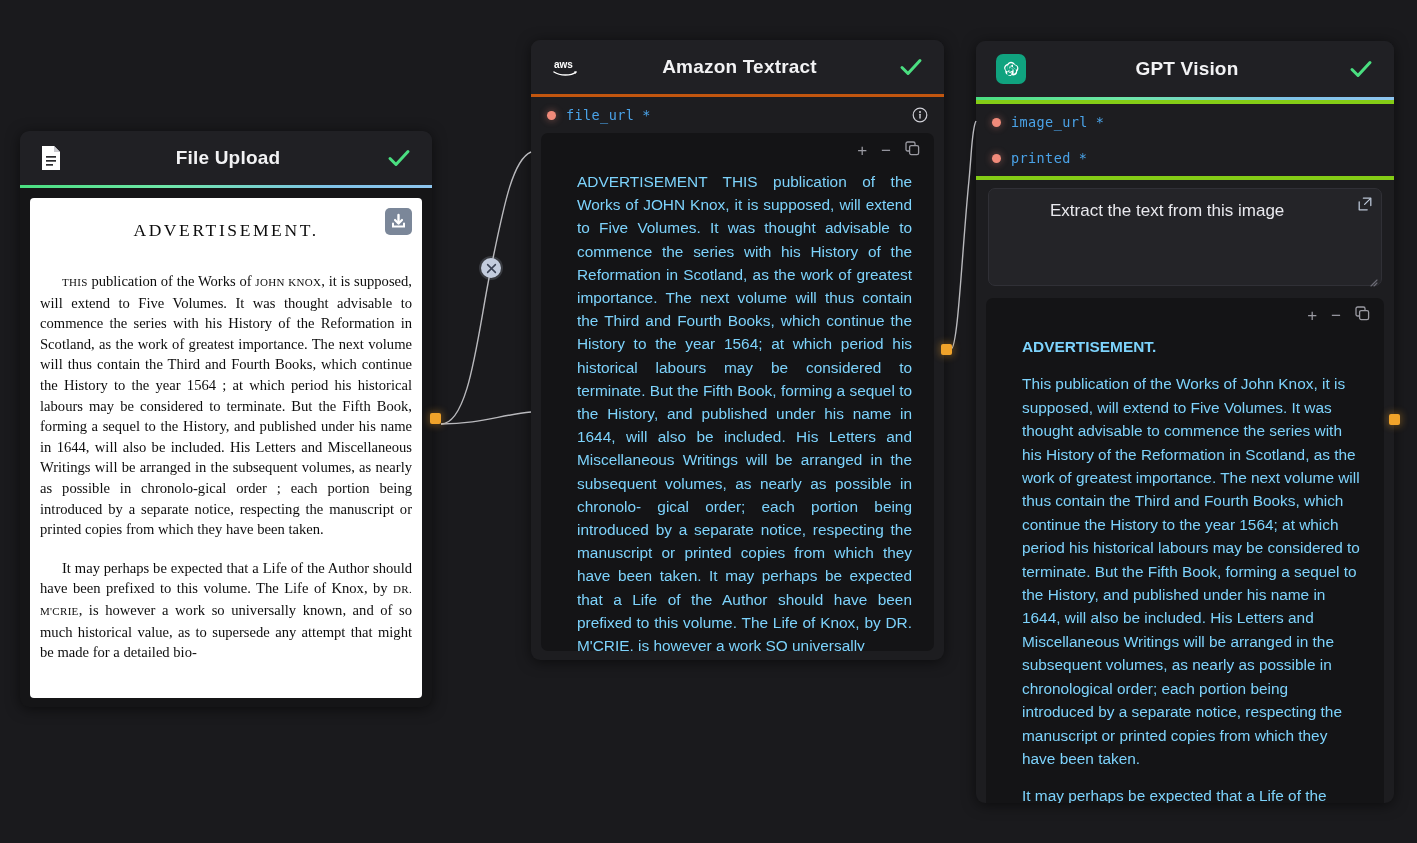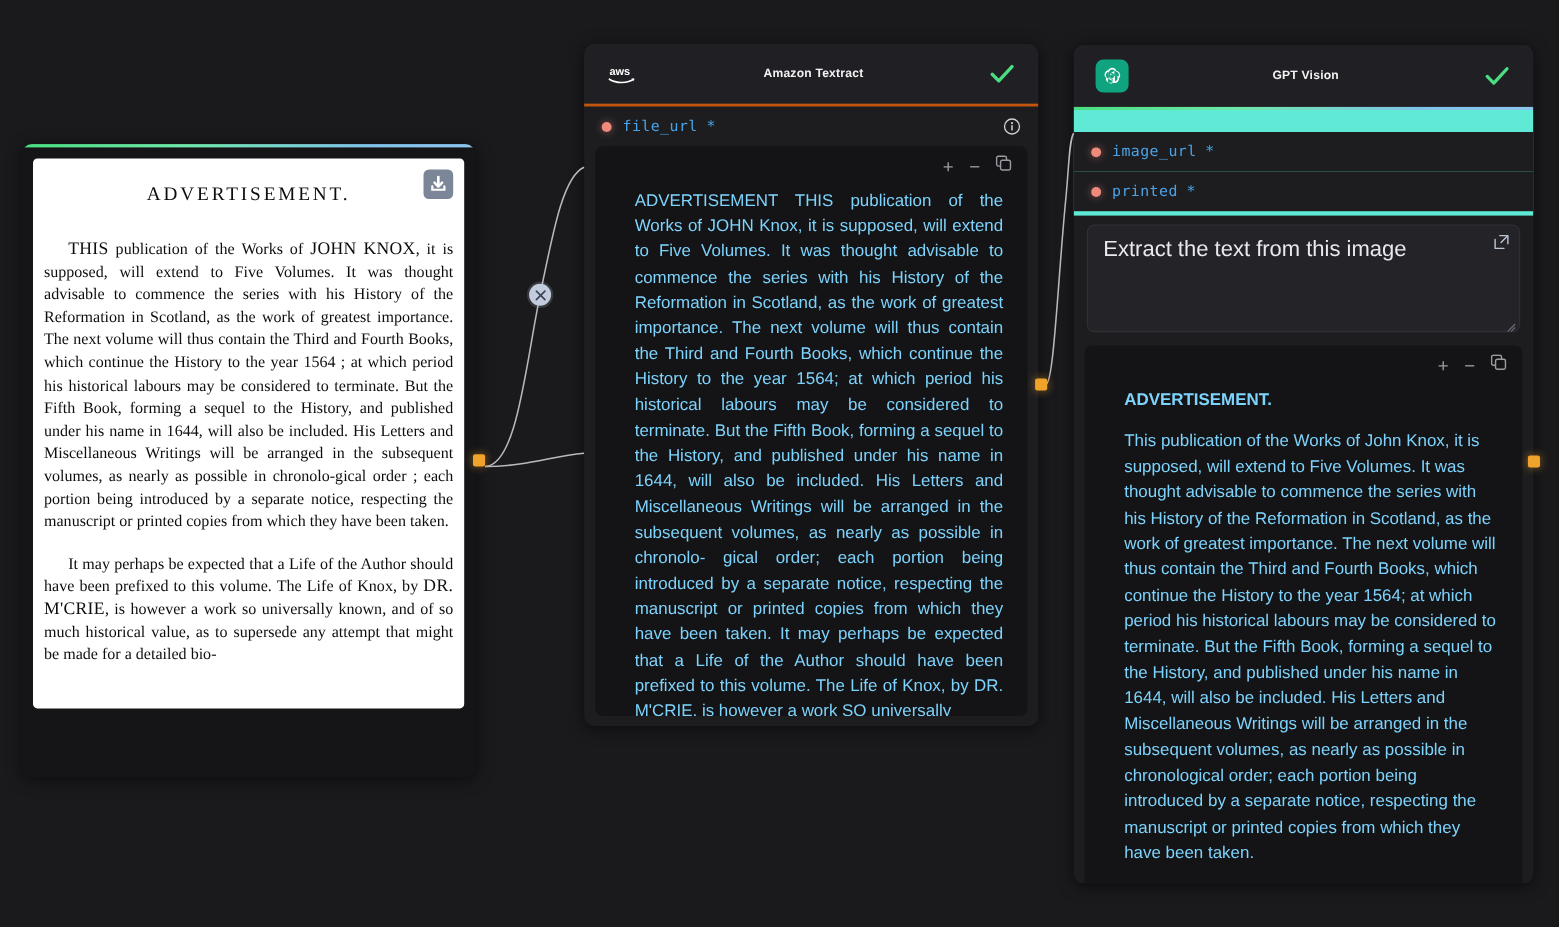--- a/index.html
+++ b/index.html
@@ -31,21 +31,21 @@
     display: flex;
     align-items: center;
     background: #202024;
     padding: 0 20px;
     position: relative;
   }
   .node-title {
     flex: 1;
     text-align: center;
     color: #f2f2f4;
-    font-size: 11px;
+    font-size: 19px;
     font-weight: bold;
     letter-spacing: .2px;
   }
   .accent {
     height: 3px;
     width: 100%;
   }
   .accent.green-blue { background: linear-gradient(90deg,#4ade80 0%,#6ee7a8 35%,#7fc3e8 75%,#8ec5ef 100%); }
   .accent.orange     { background: #c2560f; }
 
@@ -84,21 +84,21 @@
     font-family: "Liberation Serif", serif;
   }
   .page-scan p {
     font-size: 14.6px;
     line-height: 20.6px;
     text-align: justify;
     text-indent: 22px;
     margin-bottom: 18px;
     font-family: "Liberation Serif", serif;
   }
-  .page-scan .sc { font-size: 16px; letter-spacing: .3px; }
+  .page-scan .sc { font-size: 11px; letter-spacing: .3px; }
   .dl-btn {
     position: absolute;
     right: 10px; top: 10px;
     width: 27px; height: 27px;
     border-radius: 5px;
     background: #7b8799;
     display: flex; align-items: center; justify-content: center;
     cursor: pointer;
   }
 
@@ -171,34 +171,35 @@
     left: 976px; top: 41px;
     width: 418px; height: 762px;
   }
   #node-gpt .node-head { height: 56px; }
   #node-gpt .logo-box {
     width: 30px; height: 30px;
     background: #10a37f;
     border-radius: 7px;
     display:flex; align-items:center; justify-content:center;
   }
-  .ports-block { padding: 20px 0 4px 0; background:#5eead4; }
+  .ports-block { padding: 4px 0 4px 0; background:#84cc16; }
   .ta-wrap {
     margin: 8px 12px 12px 12px;
     position: relative;
     background: #242428;
     border: 1px solid #303036;
     border-radius: 7px;
     height: 98px;
     padding: 12px 14px;
   }
   .ta-text {
     color: #e9e9ee;
-    font-size: 20px;
+    font-size: 17px;
     line-height: 20px;
+    margin-left: 47px;
   }
   .ta-expand {
     position: absolute; top: 8px; right: 9px;
     width: 14px; height: 14px; cursor: pointer;
   }
   .ta-grip {
     position: absolute; right: 3px; bottom: 2px;
     width: 10px; height: 10px; cursor: nwse-resize;
   }
   #node-gpt .out-panel {
@@ -245,20 +246,37 @@
 
 <div id="canvas">
 
   <svg id="edge-layer">
     <path d="M 441 424 C 470 424 478 330 491 268 C 503 210 512 160 531 152" stroke="#b9b9bd" stroke-width="1.4" fill="none"></path>
     <path d="M 441 424 C 480 424 500 415 531 412" stroke="#b9b9bd" stroke-width="1.4" fill="none"></path>
     <path d="M 951 349 C 958 349 962 250 969 180 C 972 148 972 128 976 121" stroke="#b9b9bd" stroke-width="1.4" fill="none"></path>
   </svg>
 
   <div class="node" id="node-file-upload">
+    <div class="node-head">
+      <span class="head-icon">
+        <svg width="22" height="26" viewBox="0 0 22 26">
+          <path d="M2 1 h12 l6 6 v18 H2 Z" fill="#ffffff"></path>
+          <path d="M14 1 v6 h6 Z" fill="#c9c9cf"></path>
+          <rect x="6" y="11" width="10" height="1.7" fill="#2a2a2e"></rect>
+          <rect x="6" y="15" width="10" height="1.7" fill="#2a2a2e"></rect>
+          <rect x="6" y="19" width="7" height="1.7" fill="#2a2a2e"></rect>
+        </svg>
+      </span>
+      <span class="node-title">File Upload</span>
+      <span class="check">
+        <svg width="26" height="26" viewBox="0 0 26 26">
+          <path d="M4 13.5 L10 19.5 L22 6.5" stroke="#4ade80" stroke-width="3" fill="none" stroke-linecap="round" stroke-linejoin="round"></path>
+        </svg>
+      </span>
+    </div>
     <div class="accent green-blue"></div>
 
     <div class="doc-wrap">
       <div class="page-scan">
         <h1>ADVERTISEMENT.</h1>
         <p><span class="sc">THIS</span> publication of the Works of <span class="sc">JOHN</span> <span class="sc">KNOX</span>, it is supposed, will extend to Five Volumes. It was thought advisable to commence the series with his History of the Reformation in Scotland, as the work of greatest importance. The next volume will thus contain the Third and Fourth Books, which continue the History to the year 1564 ; at which period his historical labours may be considered to terminate. But the Fifth Book, forming a sequel to the History, and published under his name in 1644, will also be included. His Letters and Miscellaneous Writings will be arranged in the subsequent volumes, as nearly as possible in chronolo-gical order ; each portion being introduced by a separate notice, respecting the manuscript or printed copies from which they have been taken.</p>
         <p>It may perhaps be expected that a Life of the Author should have been prefixed to this volume. The Life of Knox, by <span class="sc">DR.</span> <span class="sc">M'CRIE</span>, is however a work so universally known, and of so much historical value, as to supersede any attempt that might be made for a detailed bio-</p>
       </div>
       <div class="dl-btn">
         <svg width="17" height="17" viewBox="0 0 17 17">

